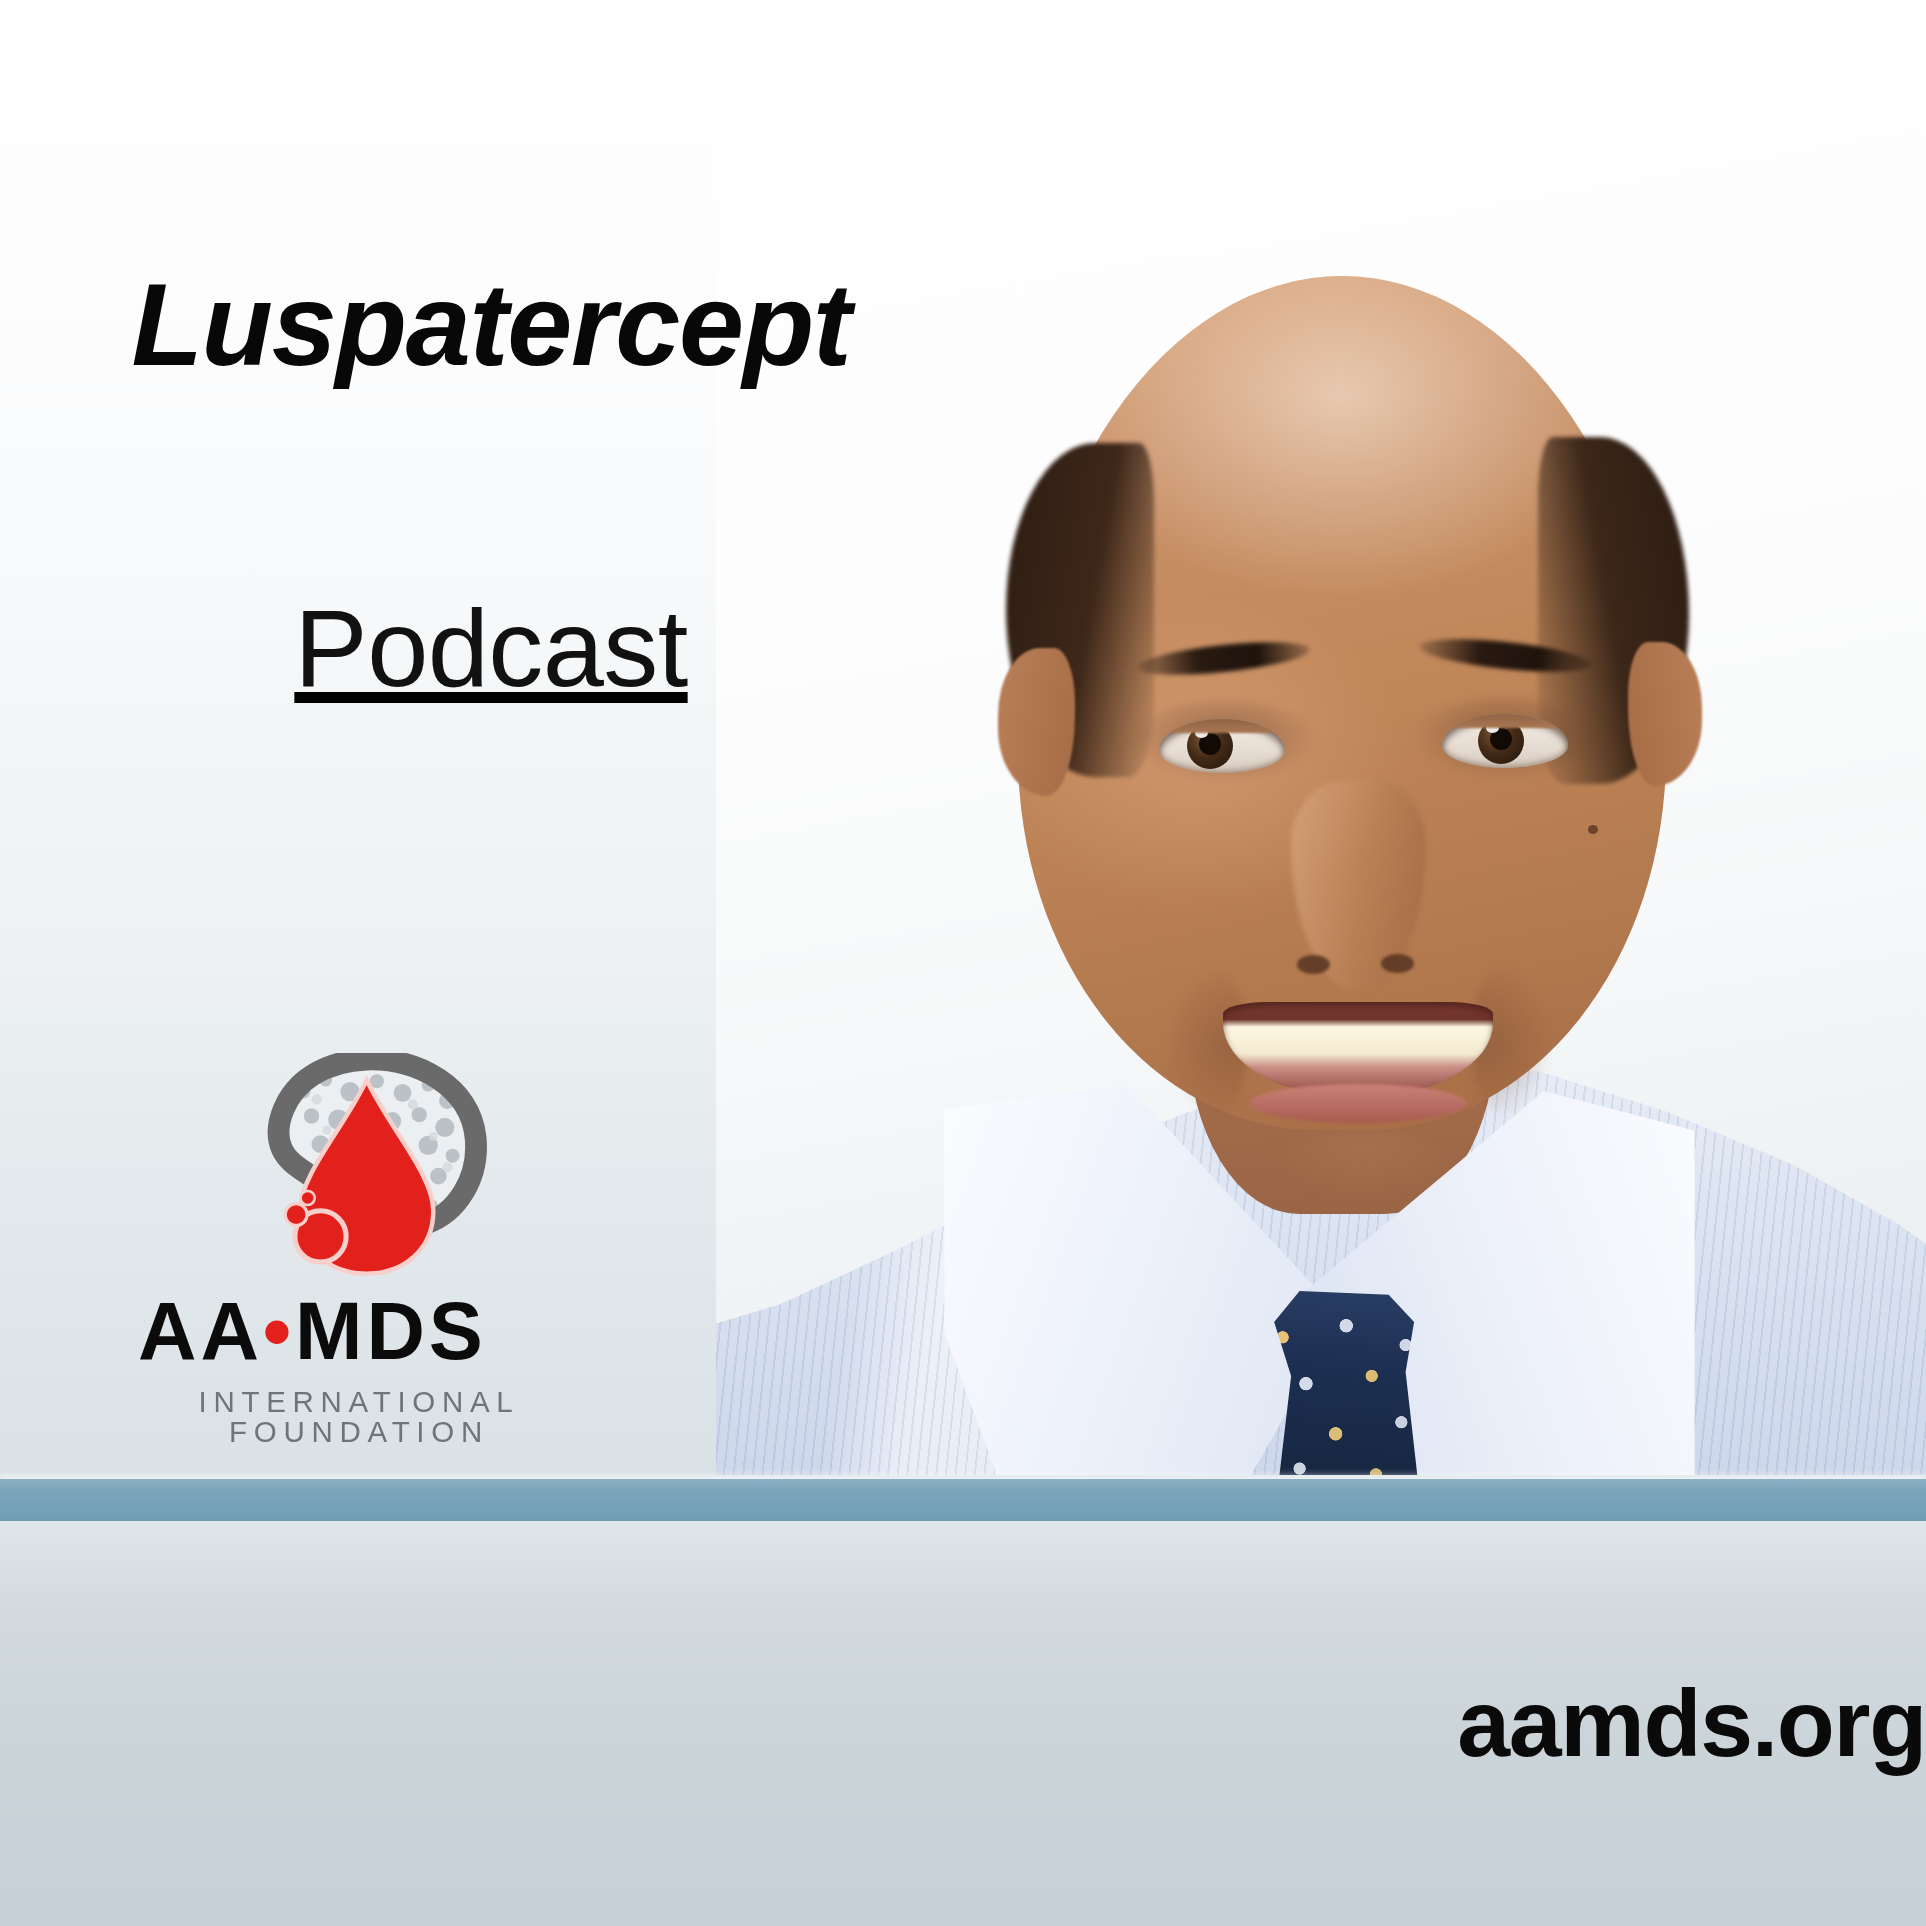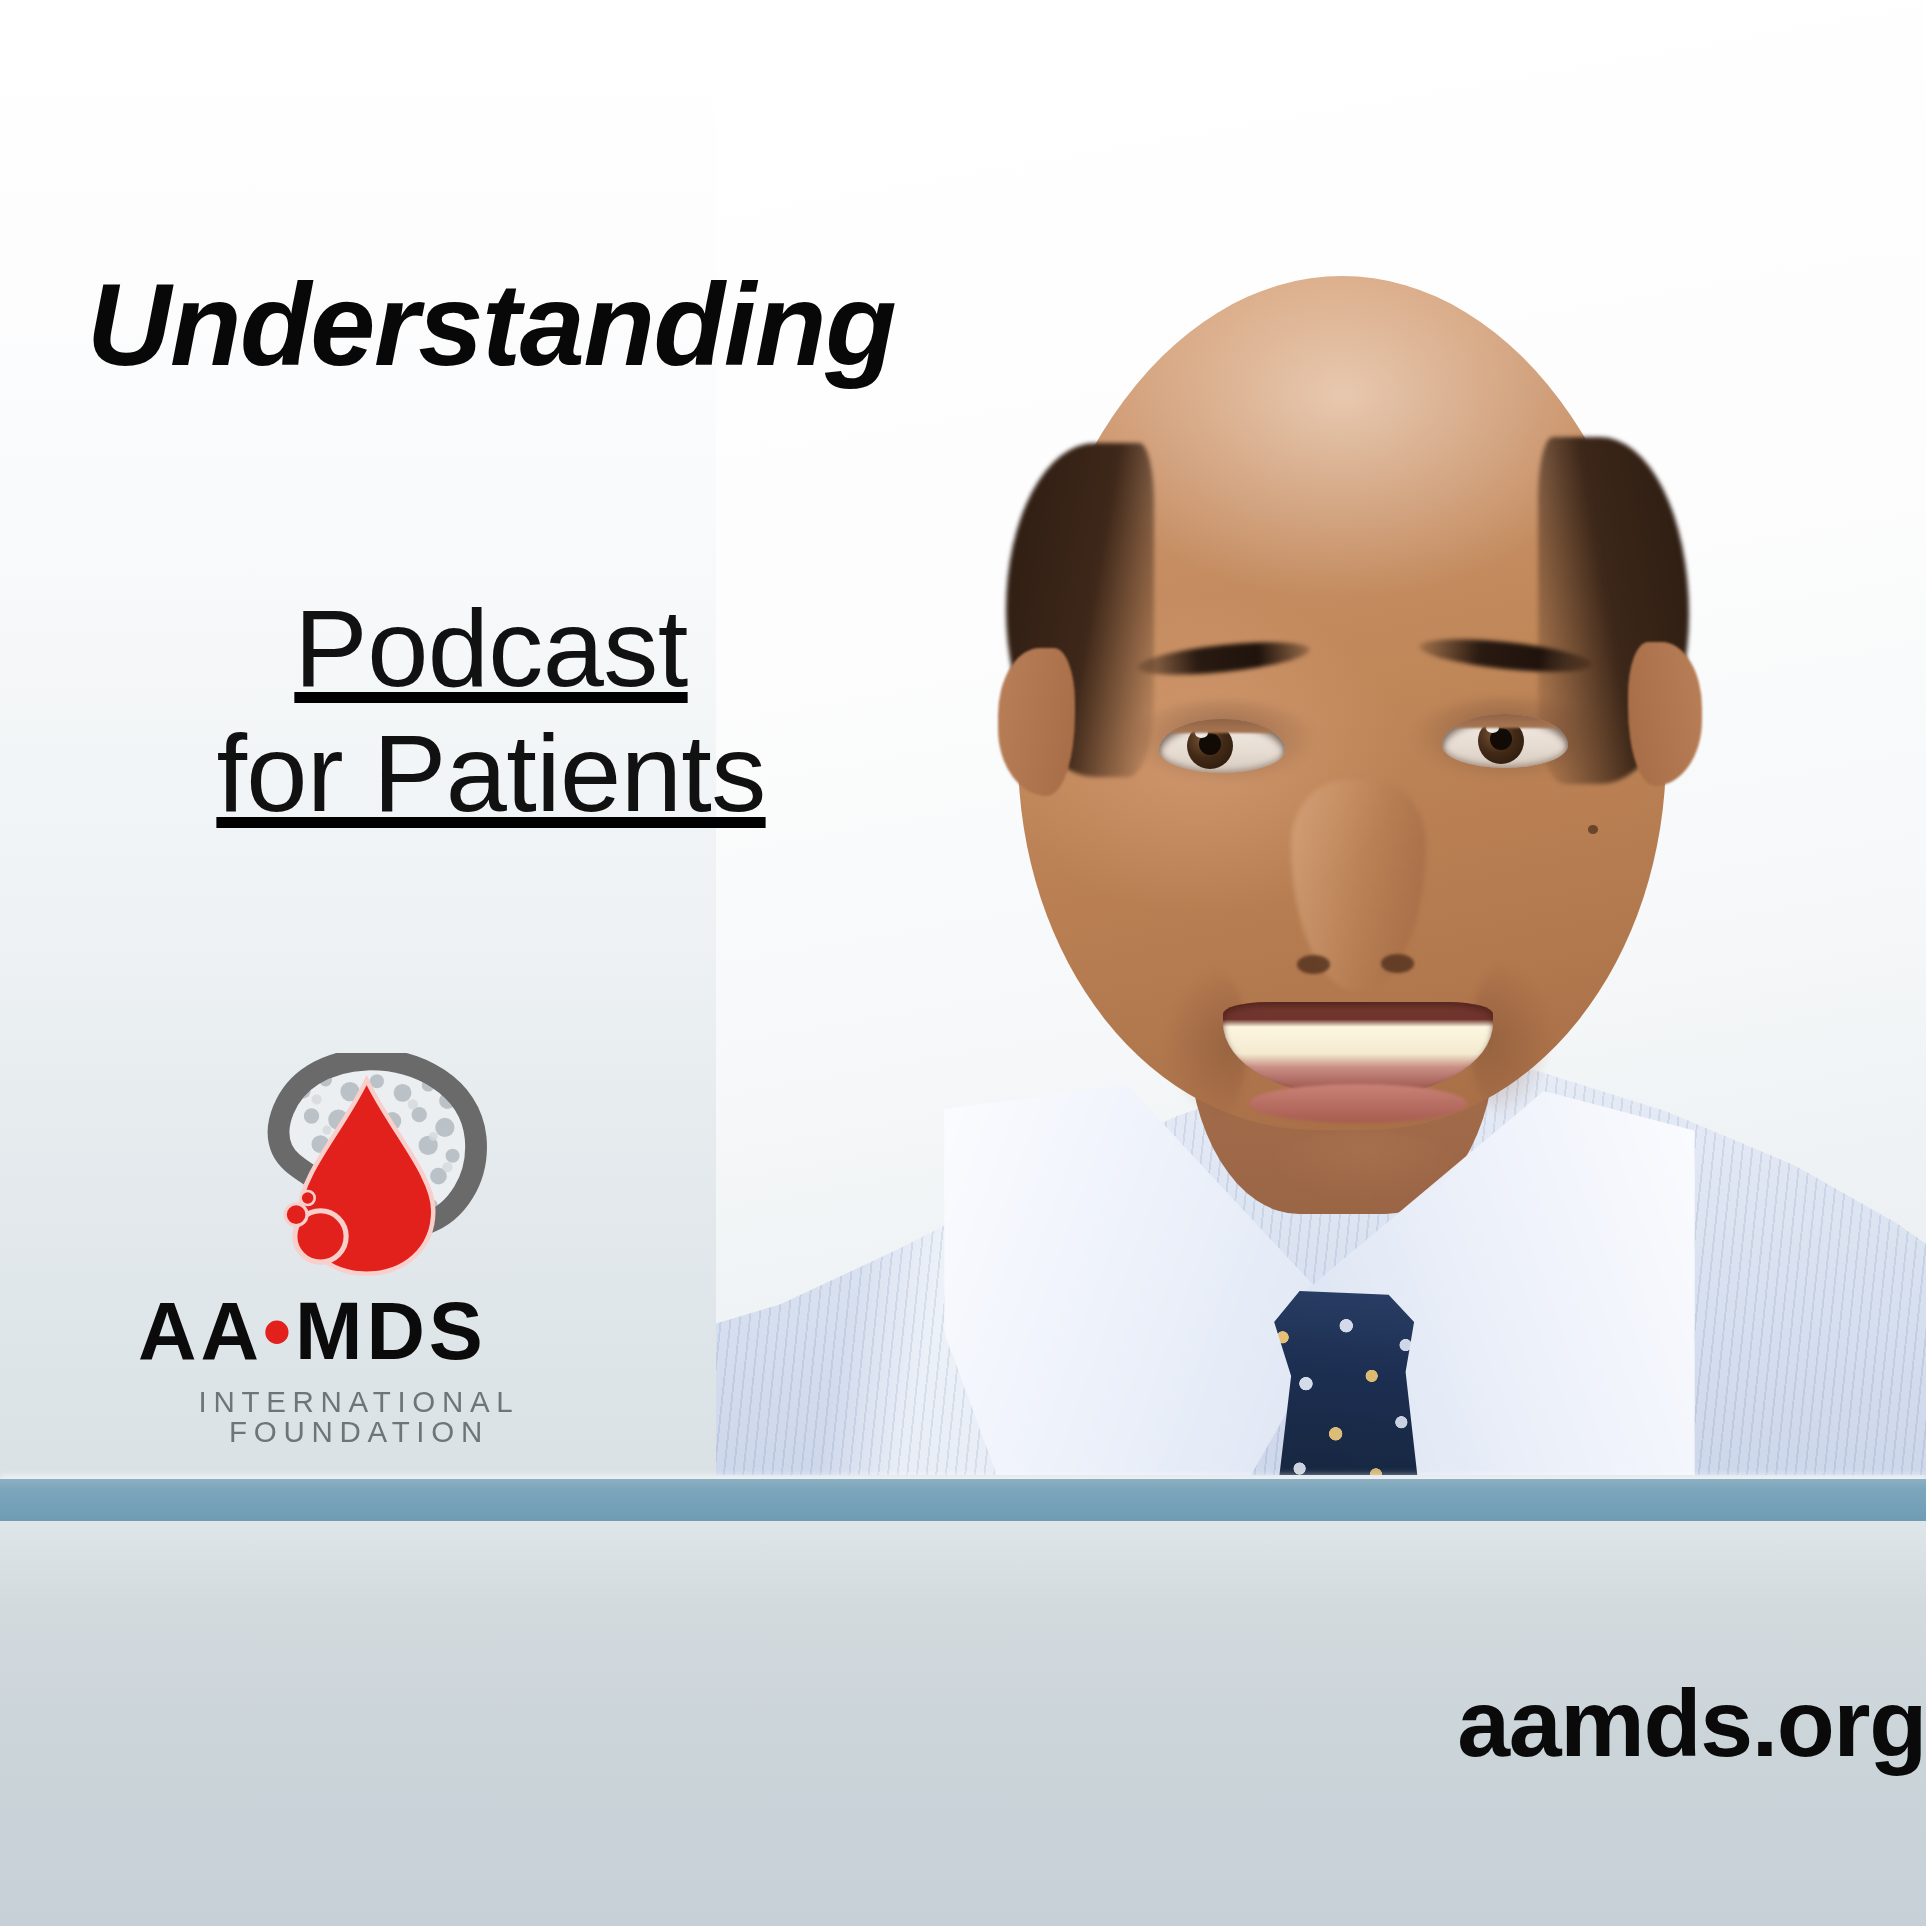--- a/index.html
+++ b/index.html
@@ -272,26 +272,25 @@
       <div class="mouth"></div>
       <div class="lip-lower"></div>
       <div class="mole"></div>
       <div class="chin"></div>
     </div>
   </div>
 
   <div class="blue-rule"></div>
 
   <div class="title-wrap">
-    <div class="title-line two">Understanding</div>
+    <div class="title-line two">Luspatercept</div>
   </div>
 
   <div class="subtitle-wrap">
     <div class="subtitle-line one">Podcast</div>
-    <div class="subtitle-line two">for Patients</div>
   </div>
 
   <div class="logo">
     <svg class="logo-mark" viewBox="0 0 390 360">
       <defs>
         <clipPath id="marrowClip">
           <path d="M196 10 C276 8 358 52 366 132 C372 196 336 250 288 266
                    C252 278 214 268 186 250 C160 234 140 214 118 198
                    C96 182 74 172 64 150 C48 114 70 60 112 34 C138 18 166 11 196 10 Z"></path>
         </clipPath>

